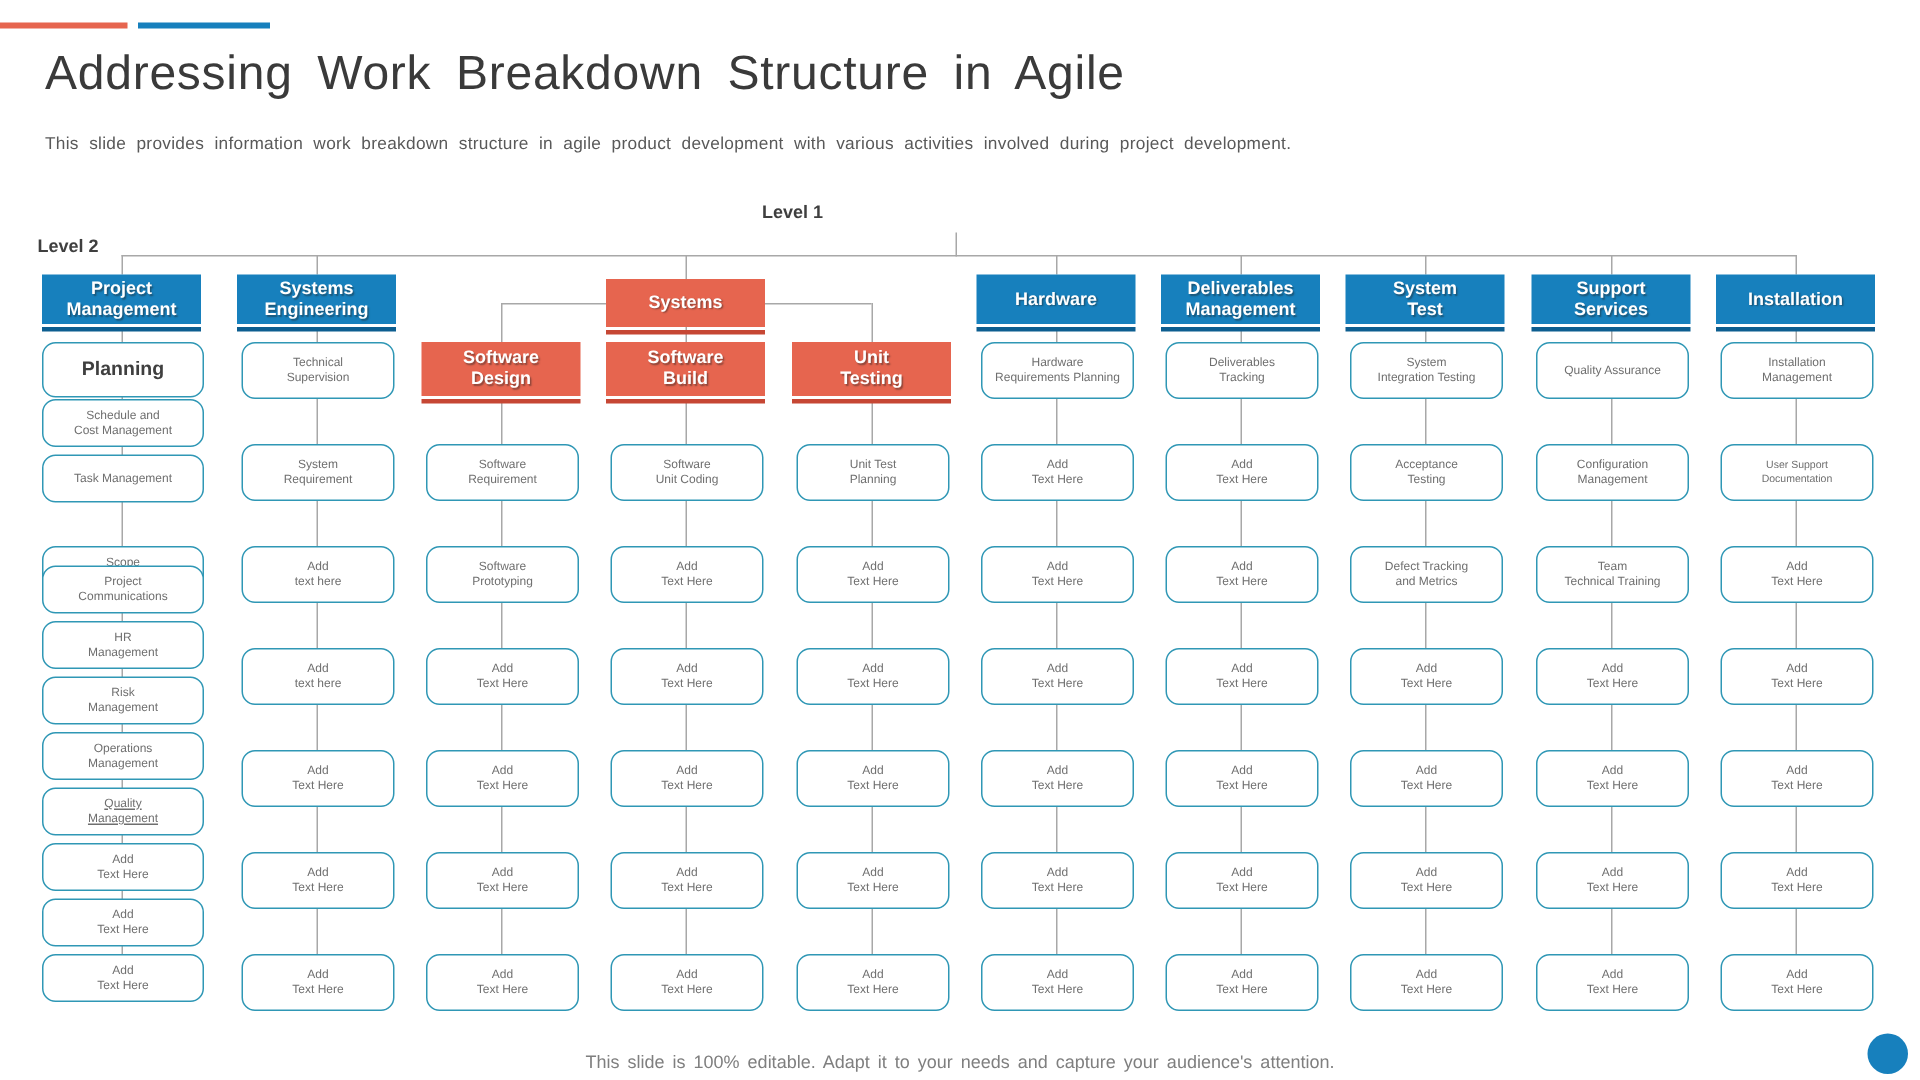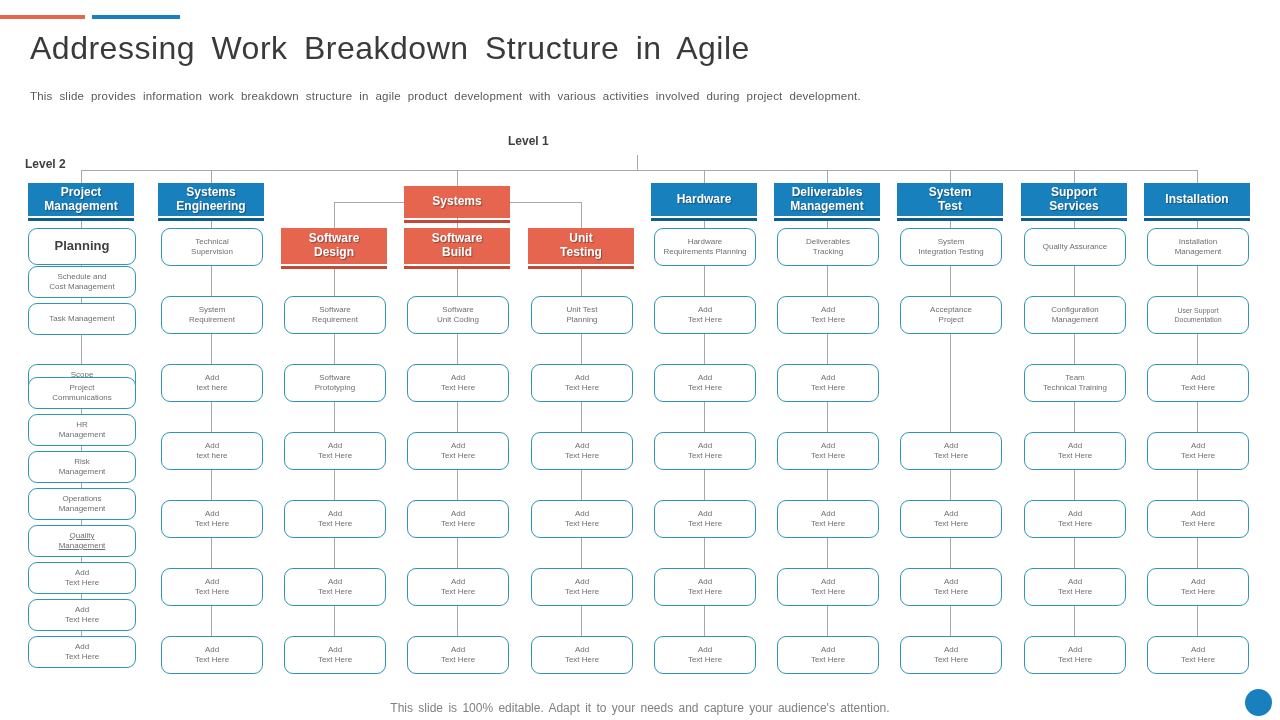--- a/index.html
+++ b/index.html
@@ -220,21 +220,23 @@
   <div class="box c6 r4">Add
 Text Here</div>
   <div class="box c6 r5">Add
 Text Here</div>
   <div class="box c6 r6">Add
 Text Here</div>
 
   <div class="box c7 r0">System
 Integration Testing</div>
   <div class="box c7 r1">Acceptance
-Project</div>
+Testing</div>
+  <div class="box c7 r2">Defect Tracking
+and Metrics</div>
   <div class="box c7 r3">Add
 Text Here</div>
   <div class="box c7 r4">Add
 Text Here</div>
   <div class="box c7 r5">Add
 Text Here</div>
   <div class="box c7 r6">Add
 Text Here</div>
 
   <div class="box c8 r0">Quality Assurance</div>

